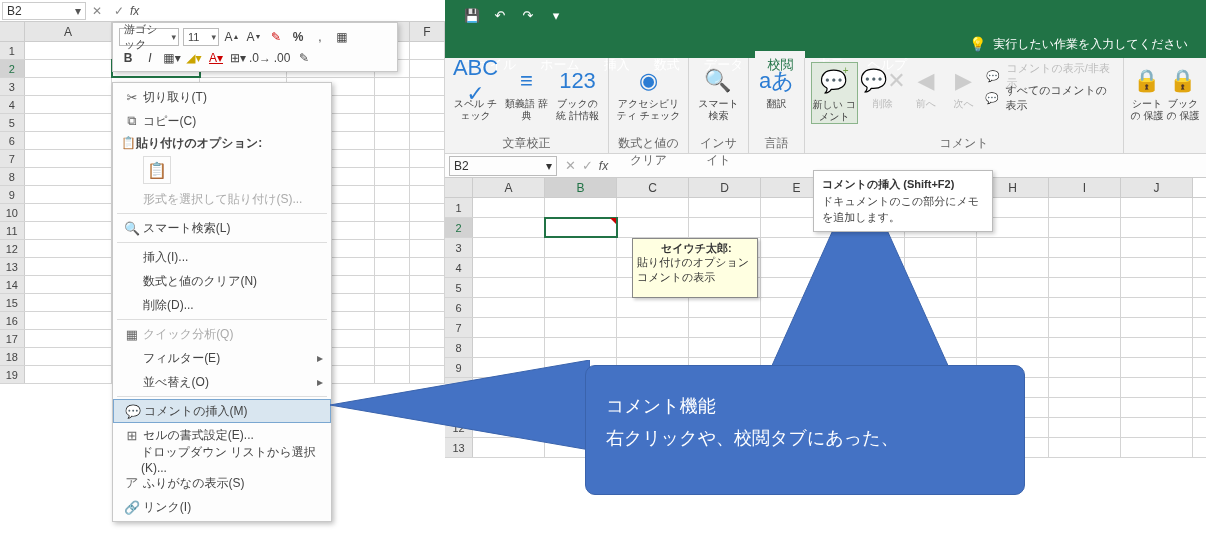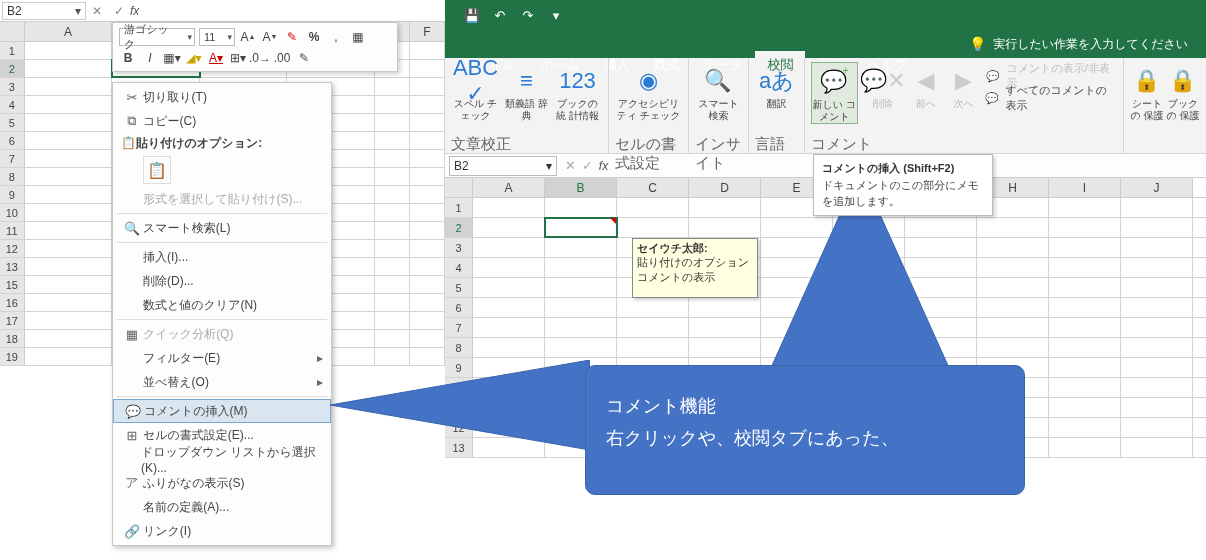--- a/index.html
+++ b/index.html
@@ -58,21 +58,21 @@
   .tellme { margin-left:auto; display:flex; align-items:center; gap:6px; font-size:12px; padding-right:12px;}
   .bulb { font-size:14px;}
   .ribbon { height:96px; background:#f3f3f3; border-bottom:1px solid #d4d4d4; display:flex; }
   .rgroup { border-right:1px solid #d4d4d4; padding:4px 6px 2px; display:flex; flex-direction:column; }
   .rbtns { flex:1; display:flex; gap:2px;}
   .rbtn { display:flex; flex-direction:column; align-items:center; justify-content:flex-start; width:52px; padding-top:2px; font-size:10px; text-align:center; line-height:1.2; color:#444; position:relative;}
   .rbtn .ricon { height:34px; display:flex; align-items:center; justify-content:center; font-size:22px;}
   .rbtn.active { background:#e1eadf; border:1px solid #8bb48b;}
   .rbtn.disabled { color:#bbb;}
   .rbtn.disabled .ricon { color:#ccc;}
-  .rlabel { height:16px; text-align:left; font-size:15px; color:#666;}
+  .rlabel { height:16px; text-align:center; font-size:12px; color:#666;}
   .side-item { font-size:11px; color:#444; display:flex; align-items:center; gap:6px; height:20px;}
   .side-item .sicon { width:16px; text-align:center; color:#666;}
 
   .r-fxbar { height:24px; border-bottom:1px solid #ccc; display:flex; align-items:center; padding:0 4px; gap:8px; background:#fdfdfd;}
   .r-namebox { width:108px; height:20px; border:1px solid #bbb; display:flex; align-items:center; justify-content:space-between; padding:0 4px; font-size:12px; }
   .r-fxwrap { display:flex; align-items:center; gap:6px;}
   .r-fxwrap .gr { color:#aaa; font-size:13px; }
   .r-fxwrap .fx { font-style:italic; color:#555; }
 
   .r-grid { position:relative;}
@@ -81,24 +81,24 @@
   .r-colh { width:72px; text-align:center; background:#e6e6e6; border-right:1px solid #ccc; line-height:20px; font-size:12px; color:#444;}
   .r-colh.sel { background:#d2d2d2; color:#217346;}
   .r-row { display:flex; height:20px; border-bottom:1px solid #d4d4d4;}
   .r-rowh { width:28px; text-align:center; background:#e6e6e6; border-right:1px solid #ccc; line-height:20px; font-size:11px; color:#444;}
   .r-rowh.sel { background:#d2d2d2; color:#217346;}
   .r-cell { width:72px; border-right:1px solid #d4d4d4;}
   .r-active { outline:2px solid #217346; outline-offset:-1px;}
   .comment-tri { position:absolute; right:0; top:0; width:0; height:0; border-top:6px solid #c00; border-left:6px solid transparent;}
 
   .comment-box { position:absolute; left:632px; top:238px; width:126px; height:60px; background:#ffffe1; border:1px solid #888; box-shadow:2px 2px 3px rgba(0,0,0,.2); padding:2px 4px; font-size:11px; line-height:1.3; color:#333;}
-  .comment-box b { font-weight:bold; }
+  .comment-box b { font-weight:bold;margin-left:24px; }
 
   
-  .tip { position:absolute; left:813px; top:154px; width:180px; background:#fff; border:1px solid #bbb; box-shadow:2px 2px 4px rgba(0,0,0,.2); padding:6px 8px; font-size:11px; line-height:1.4; color:#444; z-index:5;}
+  .tip { position:absolute; left:813px; top:170px; width:180px; background:#fff; border:1px solid #bbb; box-shadow:2px 2px 4px rgba(0,0,0,.2); padding:6px 8px; font-size:11px; line-height:1.4; color:#444; z-index:5;}
   .tip .t-title { font-weight:bold; margin-bottom:2px; color:#333;}
 
   
   .callout1 { position:absolute; left:585px; top:365px; width:440px; height:130px; background:#4472c4; border:1px solid #3a63ac; border-radius:10px; padding:24px 20px; color:#fff; font-size:18px; line-height:1.8; z-index:3;}
   svg.pointer { position:absolute; z-index:2; }
 </style>
 </head>
 <body>
 
 <div class="left-pane">
@@ -233,20 +233,29 @@
         <div class="row">
           <div class="rowh">13</div>
           <div class="cell"></div>
           <div class="cell"></div>
           <div class="cell"></div>
           <div class="cell"></div>
           <div class="cell" style="width: 40px;"></div>
           <div class="cell" style="width: 40px;"></div>
         </div>
         <div class="row">
+          <div class="rowh">14</div>
+          <div class="cell"></div>
+          <div class="cell"></div>
+          <div class="cell"></div>
+          <div class="cell"></div>
+          <div class="cell" style="width: 40px;"></div>
+          <div class="cell" style="width: 40px;"></div>
+        </div>
+        <div class="row">
           <div class="rowh">15</div>
           <div class="cell"></div>
           <div class="cell"></div>
           <div class="cell"></div>
           <div class="cell"></div>
           <div class="cell" style="width: 40px;"></div>
           <div class="cell" style="width: 40px;"></div>
         </div>
         <div class="row">
           <div class="rowh">16</div>
@@ -282,21 +291,21 @@
           <div class="cell"></div>
           <div class="cell"></div>
           <div class="cell" style="width: 40px;"></div>
           <div class="cell" style="width: 40px;"></div>
         </div>
       </div>
   </div>
 
   <div class="mini-tb">
     <div class="tb-row">
-      <span class="sel" style="width:76px">
+      <span class="sel" style="width:60px">
           <span>游ゴシック</span>
           <span class="caret">▾</span>
         </span>
       <span class="sel" style="width:36px">
           <span>11</span>
           <span class="caret">▾</span>
         </span>
       <span class="ic">A<sup style="font-size:7px">▲</sup></span>
       <span class="ic">A<sup style="font-size:7px">▼</sup></span>
       <span class="ic" style="color:#c00">✎</span>
@@ -342,25 +351,25 @@
         <span class="cicon">🔍</span>
         <span>スマート検索(L)</span>
       </div>
     <div class="ctx-sep"></div>
     <div class="ctx-item">
         <span class="cicon"></span>
         <span>挿入(I)...</span>
       </div>
     <div class="ctx-item">
         <span class="cicon"></span>
+        <span>数式と値のクリア(N)</span>
+      </div>
+    <div class="ctx-item">
+        <span class="cicon"></span>
         <span>削除(D)...</span>
-      </div>
-    <div class="ctx-item">
-        <span class="cicon"></span>
-        <span>数式と値のクリア(N)</span>
       </div>
     <div class="ctx-sep"></div>
     <div class="ctx-item disabled">
         <span class="cicon">▦</span>
         <span>クイック分析(Q)</span>
       </div>
     <div class="ctx-item">
         <span class="cicon"></span>
         <span>フィルター(E)</span>
         <span class="arrow">▸</span>
@@ -379,24 +388,20 @@
         <span class="cicon">⊞</span>
         <span>セルの書式設定(E)...</span>
       </div>
     <div class="ctx-item">
         <span class="cicon"></span>
         <span>ドロップダウン リストから選択(K)...</span>
       </div>
     <div class="ctx-item">
         <span class="cicon">ア</span>
         <span>ふりがなの表示(S)</span>
-      </div>
-    <div class="ctx-item">
-        <span class="cicon"></span>
-        <span>名前の定義(A)...</span>
       </div>
     <div class="ctx-item">
         <span class="cicon">🔗</span>
         <span>リンク(I)</span>
       </div>
   </div>
 </div>
 
 <div class="right-pane">
   <div class="titlebar">
@@ -437,21 +442,21 @@
       </div>
       <div class="rlabel">文章校正</div>
     </div>
     <div class="rgroup" style="width:80px">
       <div class="rbtns">
           <div class="rbtn" style="width:72px">
             <div class="ricon" style="color:#2b7cd3">◉</div>
             <span>アクセシビリティ チェック</span>
           </div>
         </div>
-      <div class="rlabel">セルの書式設定</div>
+      <div class="rlabel">数式と値のクリア</div>
     </div>
     <div class="rgroup" style="width:60px">
       <div class="rbtns">
           <div class="rbtn">
             <div class="ricon" style="color:#2b7cd3">🔍</div>
             <span>スマート 検索</span>
           </div>
         </div>
       <div class="rlabel">インサイト</div>
     </div>

